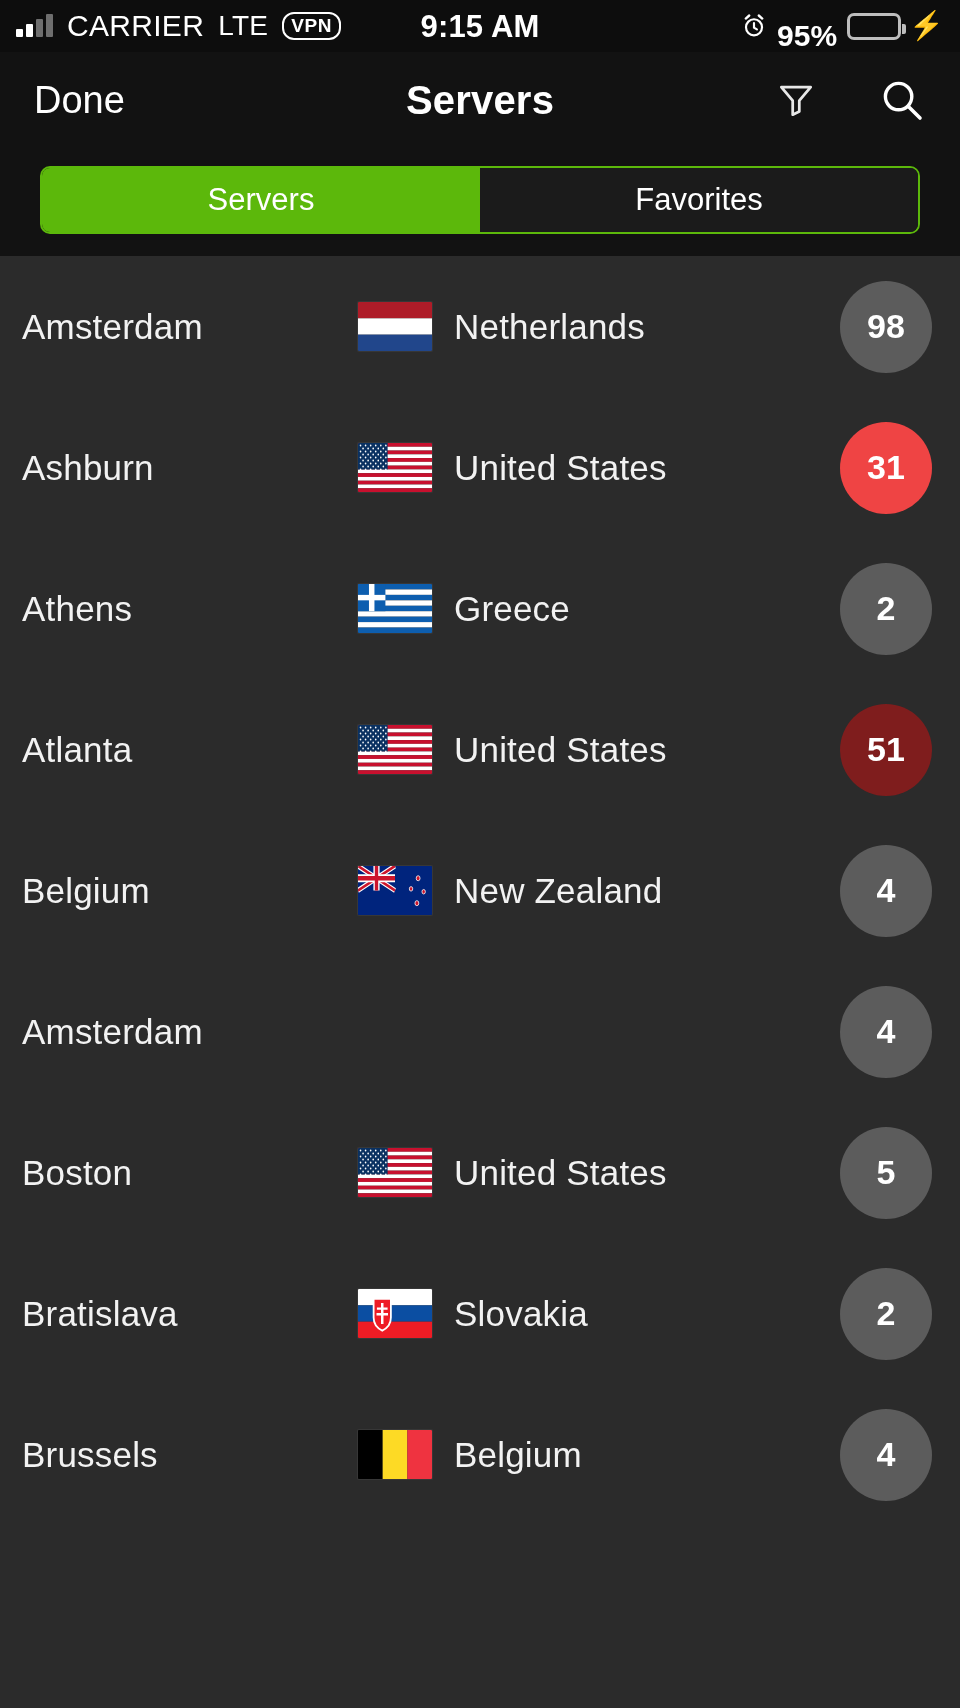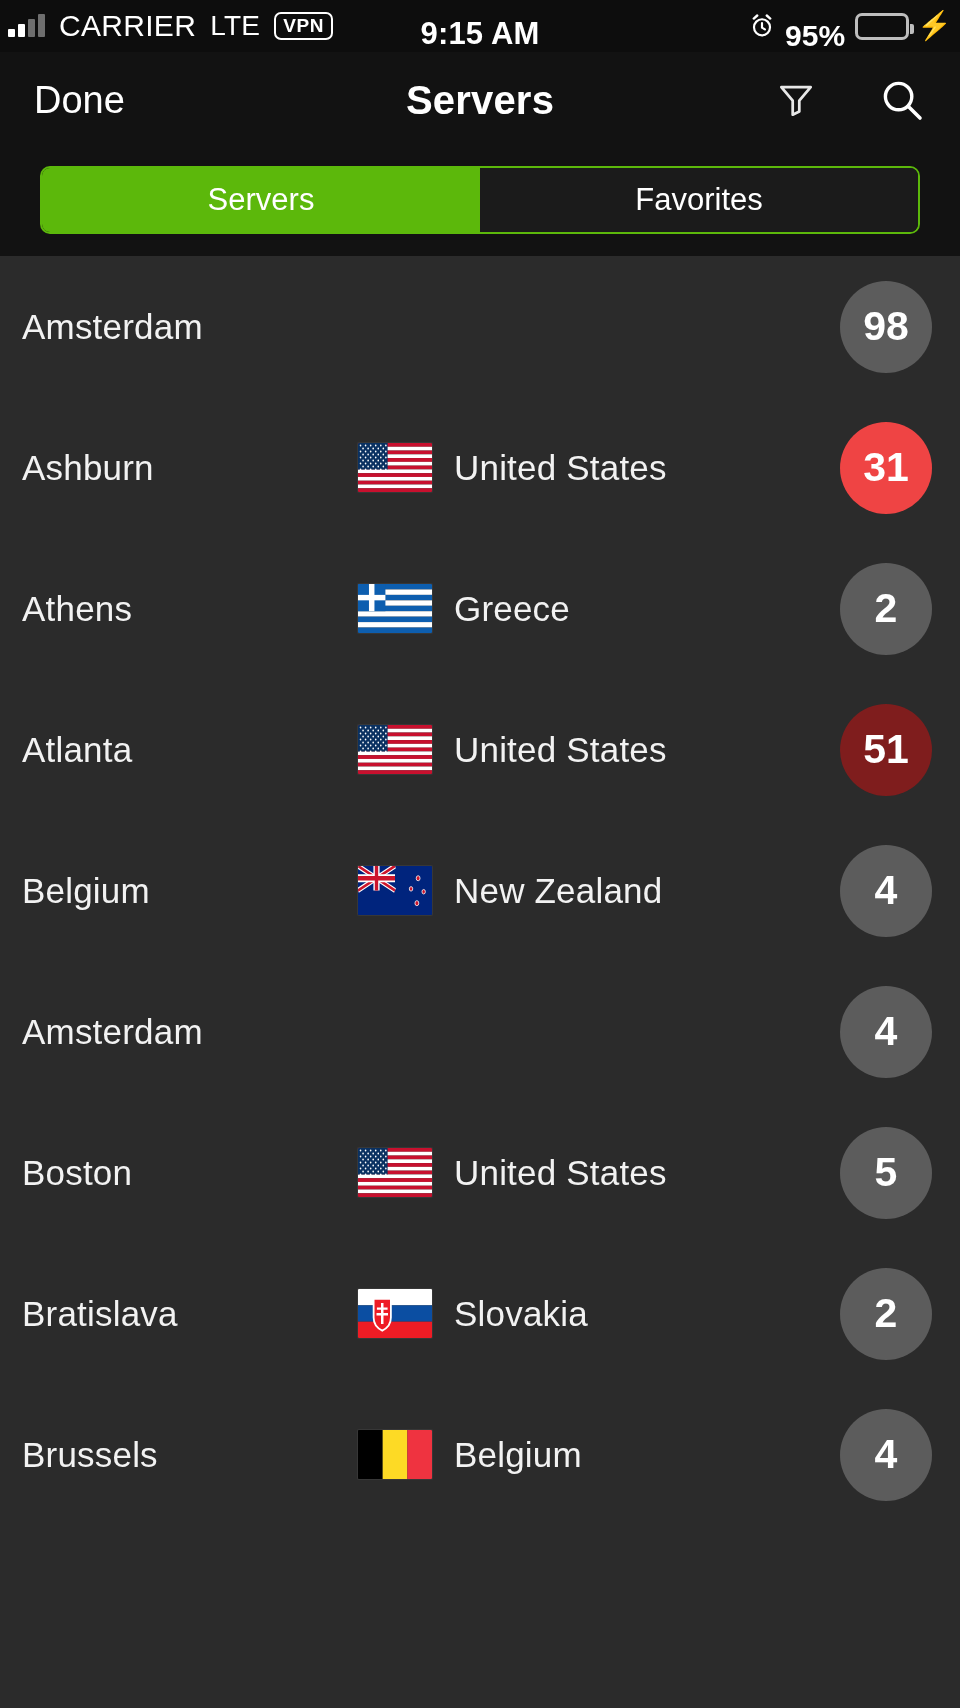--- a/index.html
+++ b/index.html
@@ -20,45 +20,45 @@
     overflow: hidden;
   }
 
   
   .status-bar {
     position: relative;
     height: 52px;
     background: #0d0d0d;
     display: flex;
     align-items: center;
-    padding: 0 8px;
+    padding: 0 16px;
     color: #fff;
   }
   .sb-left { display: flex; align-items: center; gap: 14px; flex: 0 0 auto; }
   .sb-center {
-    position: absolute; left: 0; right: 0; top: 8px; height: 52px;
+    position: absolute; left: 0; right: 0; top: 1px; height: 52px;
     display: flex; align-items: center; justify-content: center;
     pointer-events: none;
   }
   .sb-right {
     margin-left: auto; display: flex; align-items: center; gap: 10px;
   }
 
   .signal-bars { display: flex; align-items: flex-end; gap: 3px; height: 22px; }
   .signal-bars i { display: block; width: 7px; background: #fff; border-radius: 1px; }
   .signal-bars i.b1 { height: 8px; }
   .signal-bars i.b2 { height: 13px; }
   .signal-bars i.b3 { height: 18px; background: #6e6e6e; }
   .signal-bars i.b4 { height: 23px; background: #6e6e6e; }
 
   .carrier-text { font-size: 30px; letter-spacing: .3px; }
   .lte-text { font-size: 28px; letter-spacing: .3px; }
   .vpn-badge {
     font-size: 19px; font-weight: 700; letter-spacing: .5px;
-    border: 2.5px solid #fff; border-radius: 7px;
+    border: 2.5px solid #fff; border-radius: 12px;
     padding: 2px 7px 3px; line-height: 1;
   }
   .clock-text { font-size: 31px; font-weight: 700; letter-spacing: .2px; }
 
   .alarm-icon { width: 26px; height: 26px; display: block; }
   .battery-pct { font-size: 30px; font-weight: 600; margin-top: 19px; }
   .battery {
     position: relative; width: 54px; height: 27px;
     border: 3px solid #bdbdbd; border-radius: 7px; padding: 2px;
   }
@@ -143,21 +143,21 @@
   .flag {
     width: 74px; height: 49px; flex: 0 0 auto;
     display: block; border-radius: 1px;
     box-shadow: 0 0 0 1px rgba(255,255,255,.06);
   }
   .count-badge {
     position: absolute; right: 28px;
     width: 92px; height: 92px; border-radius: 50%;
     background: #5c5c5c;
     display: flex; align-items: center; justify-content: center;
-    color: #fff; font-size: 41px; font-weight: 700;
+    color: #fff; font-size: 34px; font-weight: 700;
   }
 </style>
 </head>
 <body>
 
 <div id="phone">
 
   <div class="status-bar">
     <div class="sb-left">
       <span class="signal-bars">
@@ -208,20 +208,28 @@
   <div class="seg-wrap">
     <div class="segmented" style="border-color: rgb(92, 184, 11);">
       <button class="seg active" style="background: rgb(92, 184, 11);">Servers</button>
       <button class="seg">Favorites</button>
     </div>
   </div>
 
   <div class="server-list" id="server-list">
       <div class="server-row">
         <span class="city">Amsterdam</span>
+     <span class="country-group">
+       <svg class="flag" viewBox="0 0 9 6" preserveAspectRatio="none">
+      <rect width="9" height="2" y="0" fill="#ae1c28"></rect>
+      <rect width="9" height="2" y="2" fill="#fff"></rect>
+      <rect width="9" height="2" y="4" fill="#21468b"></rect>
+          </svg>
+       <span class="country-name">Netherlands</span>
+     </span>
      <span class="count-badge" style="background: rgb(92, 92, 92);">98</span>
       </div>
       <div class="server-row">
         <span class="city">Ashburn</span>
      <span class="country-group">
        <svg class="flag" viewBox="0 0 38 20" preserveAspectRatio="none">
       <rect width="38" height="1.54" y="0" fill="#c8102e"></rect>
             <rect width="38" height="1.54" y="1.54" fill="#fff"></rect>
             <rect width="38" height="1.54" y="3.08" fill="#c8102e"></rect>
             <rect width="38" height="1.54" y="4.62" fill="#fff"></rect>

